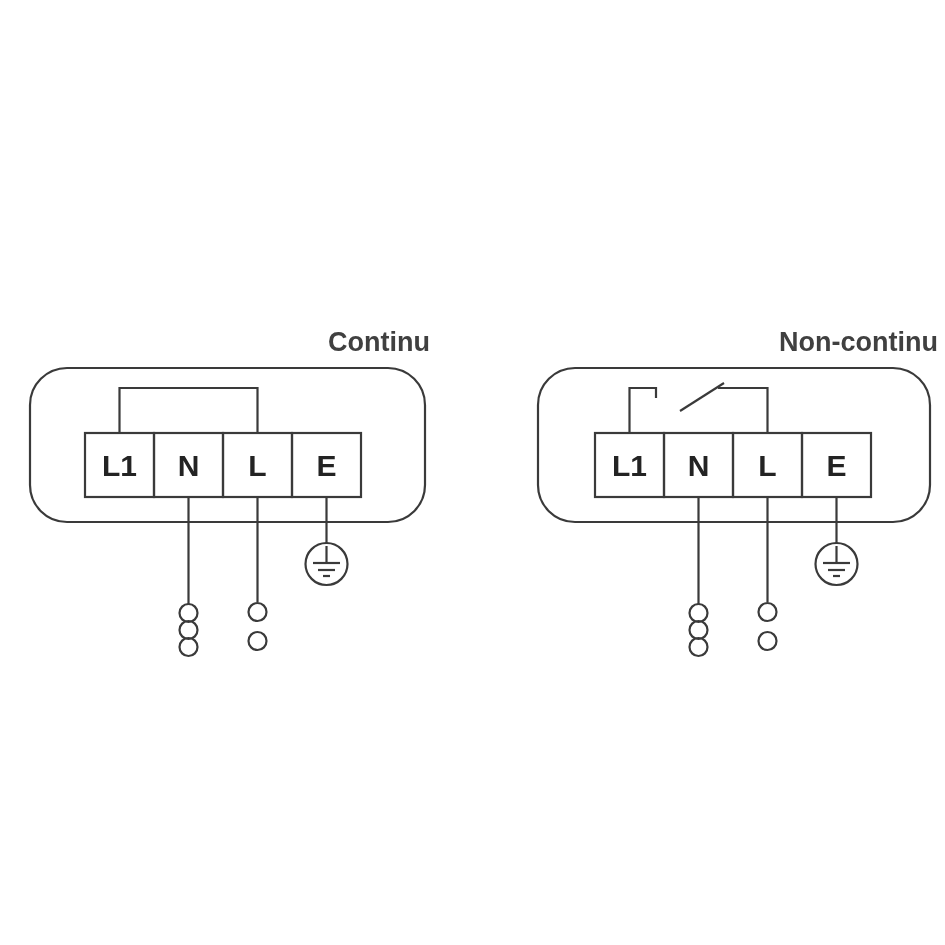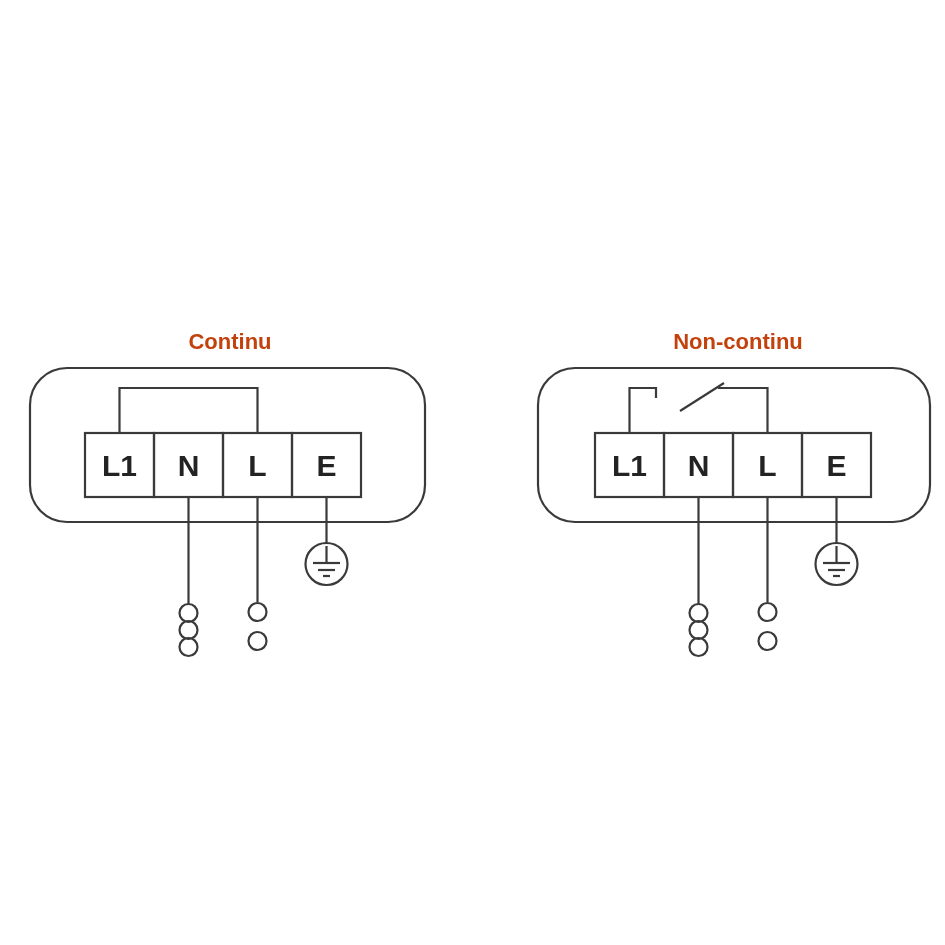--- a/index.html
+++ b/index.html
@@ -15,24 +15,24 @@
     overflow: hidden;
   }
   .panel {
     position: absolute;
     top: 326px;
     width: 420px;
   }
   .panel-title {
     width: 400px;
     margin: 0 auto;
-    text-align: center;
-    font-size: 22px;
+    text-align: right;
+    font-size: 27px;
     font-weight: 700;
-    color: #c2410c;
+    color: #404040;
     height: 38px;
     line-height: 32px;
   }
   svg text {
     font-family: "Liberation Sans", sans-serif;
     font-weight: 700;
     font-size: 30px;
   }
 </style>
 </head>

